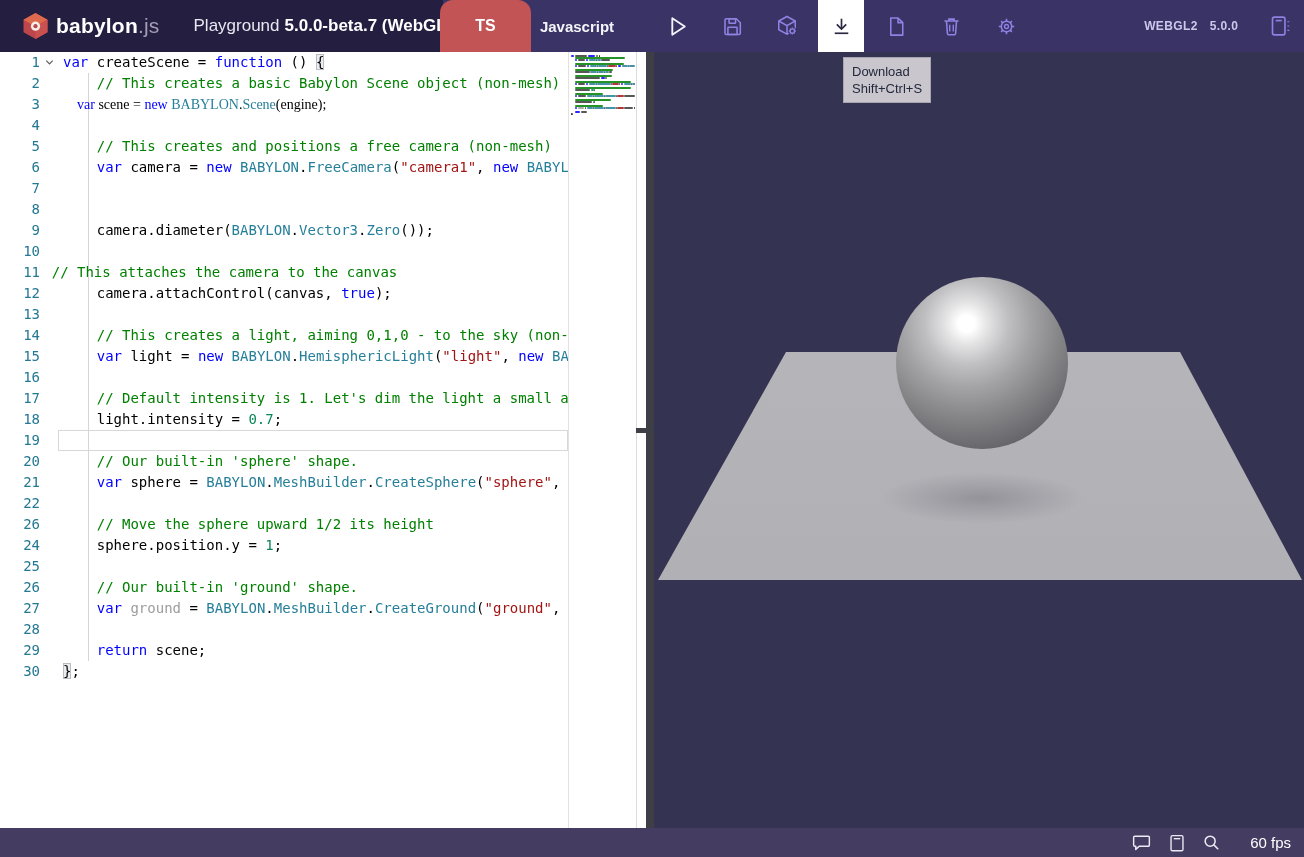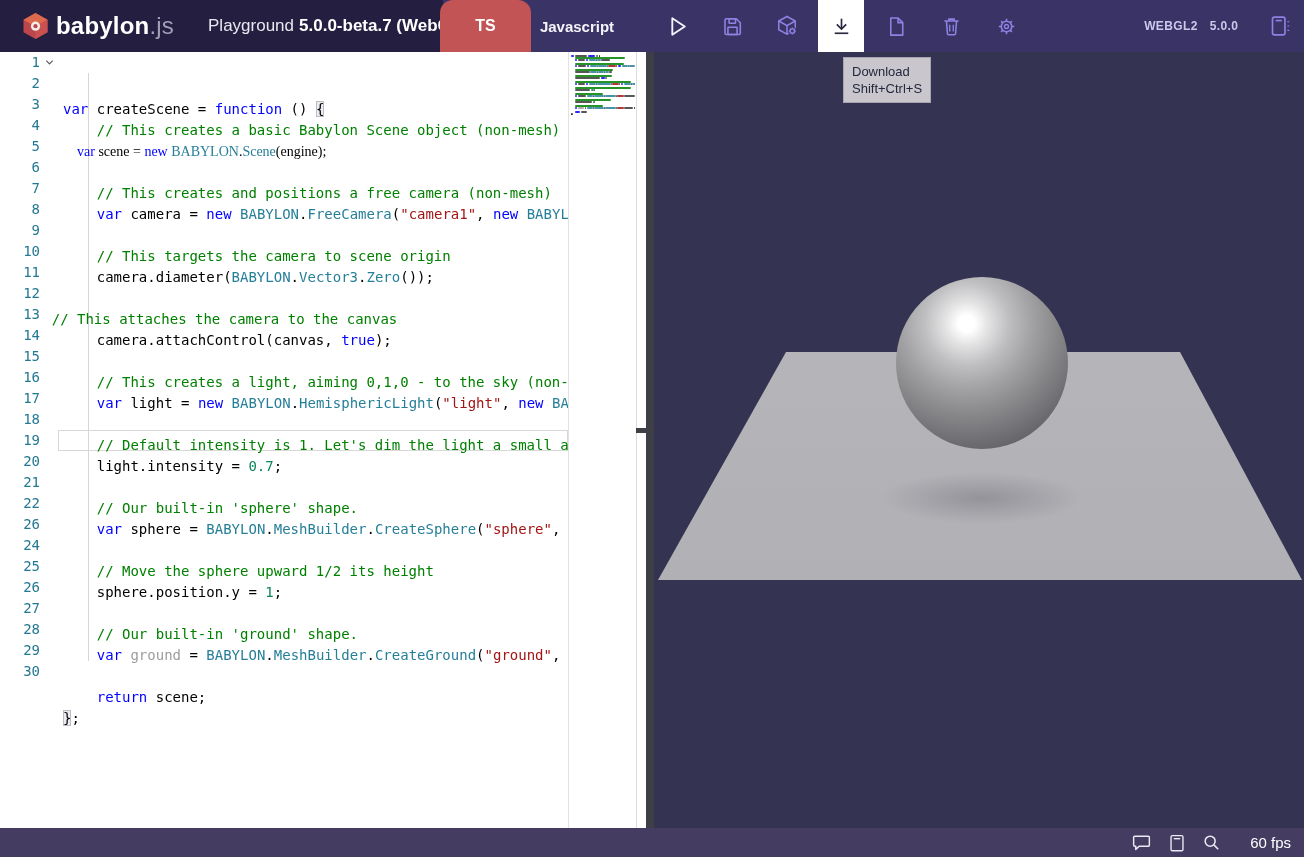--- a/index.html
+++ b/index.html
@@ -3,21 +3,21 @@
 <meta charset="utf-8">
 <style>
   html,body{margin:0;padding:0;width:1304px;height:857px;overflow:hidden;background:#fff;
             font-family:"Liberation Sans",sans-serif;-webkit-font-smoothing:antialiased;}
   *{box-sizing:border-box;}
   
   .header{position:absolute;left:0;top:0;width:1304px;height:52px;background:#3A3366;z-index:20;}
   .header-left{position:absolute;left:0;top:0;width:443px;height:52px;background:#241E41;
                display:flex;align-items:center;}
   .logo{margin-left:22px;width:27px;height:28px;flex:0 0 auto;}
-  .brand{margin-left:7px;font-size:24px;color:#fff;font-weight:bold;letter-spacing:.2px;}
+  .brand{margin-left:7px;font-size:21px;color:#fff;font-weight:bold;letter-spacing:.2px;}
   .brand .js{font-weight:300;color:#A49DB6;}
   .apptitle{margin-left:34px;font-size:17px;color:#E9E7F0;font-weight:400;white-space:nowrap;}
   .apptitle b{color:#fff;font-weight:bold;margin-left:5px;}
   .ts-btn{position:absolute;left:440px;top:0;width:91px;height:52px;background:#C25456;
           border:none;border-radius:13px 13px 0 0;color:#fff;font-weight:bold;font-size:16px;
           font-family:"Liberation Sans",sans-serif;cursor:pointer;}
   .lang-label{position:absolute;left:508px;top:0;width:138px;height:52px;display:flex;
               align-items:center;justify-content:center;color:#F4F3F8;font-size:15px;font-weight:600;}
   .tool-btn{position:absolute;top:0;width:46px;height:52px;display:flex;align-items:center;
             justify-content:center;background:transparent;border:none;cursor:pointer;padding:0;}
@@ -25,21 +25,21 @@
   .engine-text{position:absolute;top:0;height:52px;display:flex;align-items:center;justify-content:center;
                color:#CCC8EC;font-size:12px;font-weight:bold;letter-spacing:.4px;}
   
   .tooltip{position:absolute;left:843px;top:57px;background:#C9C7CD;border:1px solid #A7A5AD;
            color:#23283C;font-size:13px;line-height:17px;padding:5px 8px;z-index:40;white-space:nowrap;}
   
   .editor{position:absolute;left:0;top:52px;width:646px;height:776px;background:#fff;overflow:hidden;}
   .gut-num{position:absolute;left:0;width:40px;height:21px;text-align:right;color:#237893;
            font:14px/21px "DejaVu Sans Mono",monospace;}
   .code-row{position:absolute;left:0;width:568px;height:21px;overflow:hidden;white-space:pre;
-            padding-left:63px;font:14px/21px "DejaVu Sans Mono",monospace;color:#000;margin-top:47px;}
+            padding-left:63px;font:14px/21px "DejaVu Sans Mono",monospace;color:#000;}
   .tok-k{color:#0000FF}.tok-c{color:#008000}.tok-s{color:#A31515}.tok-n{color:#098658}
   .tok-t{color:#267F99}.tok-p{color:#000}.tok-u{color:#9D9D9D}
   .tok-bm{background:#EAECEF;box-shadow:inset 0 0 0 1px #B9BCC2;}
   .indent-guide{position:absolute;left:88px;top:21px;width:1px;height:588px;background:#D6D6D6;}
   .current-line{position:absolute;left:58px;width:510px;height:21px;border:1px solid #D8D8D8;}
   .fold-chevron{position:absolute;left:44px;top:5px;}
   .vline{position:absolute;top:0;width:1px;height:776px;background:#E2E2E2;}
   .minimap{position:absolute;left:569px;top:0;width:66px;height:776px;overflow:hidden;}
   .mini-seg{position:absolute;height:1.6px;border-radius:1px;opacity:.85;}
   
@@ -186,21 +186,21 @@
       <div class="gut-num" style="top: 609px;">30</div>
     </div>
   <div id="code-layer">
       <div class="code-row" style="top: 0px;"><span class="tok-k">var</span><span class="tok-p"> createScene = </span><span class="tok-k">function</span><span class="tok-p"> () </span><span class="tok-bm">{</span></div>
       <div class="code-row" style="top: 21px;"><span class="tok-p">    </span><span class="tok-c">// This creates a basic Babylon Scene object (non-mesh)</span></div>
       <div class="code-row" style="top: 42px; font-family: Liberation Serif, serif;"><span class="tok-p">    </span><span class="tok-k">var</span><span class="tok-p"> scene = </span><span class="tok-k">new</span><span class="tok-p"> </span><span class="tok-t">BABYLON</span><span class="tok-p">.</span><span class="tok-t">Scene</span><span class="tok-p">(engine);</span></div>
       <div class="code-row" style="top: 63px;"></div>
       <div class="code-row" style="top: 84px;"><span class="tok-p">    </span><span class="tok-c">// This creates and positions a free camera (non-mesh)</span></div>
       <div class="code-row" style="top: 105px;"><span class="tok-p">    </span><span class="tok-k">var</span><span class="tok-p"> camera = </span><span class="tok-k">new</span><span class="tok-p"> </span><span class="tok-t">BABYLON</span><span class="tok-p">.</span><span class="tok-t">FreeCamera</span><span class="tok-p">(</span><span class="tok-s">"camera1"</span><span class="tok-p">, </span><span class="tok-k">new</span><span class="tok-p"> </span><span class="tok-t">BABYLON</span></div>
       <div class="code-row" style="top: 126px;"></div>
-      <div class="code-row" style="top: 147px;"><span class="tok-p">    </span><span class="tok-c">// This targets the camera to scene origin</span></div>
+      <div class="code-row" style="top: 147px;"><span class="tok-p">    </span></div>
       <div class="code-row" style="top: 168px;"><span class="tok-p">    camera.diameter(</span><span class="tok-t">BABYLON</span><span class="tok-p">.</span><span class="tok-t">Vector3</span><span class="tok-p">.</span><span class="tok-t">Zero</span><span class="tok-p">());</span></div>
       <div class="code-row" style="top: 189px;"></div>
       <div class="code-row" style="top: 210px; padding-left: 18px;"><span class="tok-p">    </span><span class="tok-c">// This attaches the camera to the canvas</span></div>
       <div class="code-row" style="top: 231px;"><span class="tok-p">    camera.attachControl(canvas, </span><span class="tok-k">true</span><span class="tok-p">);</span></div>
       <div class="code-row" style="top: 252px;"></div>
       <div class="code-row" style="top: 273px;"><span class="tok-p">    </span><span class="tok-c">// This creates a light, aiming 0,1,0 - to the sky (non-mesh)</span></div>
       <div class="code-row" style="top: 294px;"><span class="tok-p">    </span><span class="tok-k">var</span><span class="tok-p"> light = </span><span class="tok-k">new</span><span class="tok-p"> </span><span class="tok-t">BABYLON</span><span class="tok-p">.</span><span class="tok-t">HemisphericLight</span><span class="tok-p">(</span><span class="tok-s">"light"</span><span class="tok-p">, </span><span class="tok-k">new</span><span class="tok-p"> </span><span class="tok-t">BABYLON</span></div>
       <div class="code-row" style="top: 315px;"></div>
       <div class="code-row" style="top: 336px;"><span class="tok-p">    </span><span class="tok-c">// Default intensity is 1. Let's dim the light a small amount</span></div>
       <div class="code-row" style="top: 357px;"><span class="tok-p">    light.intensity = </span><span class="tok-n">0.7</span><span class="tok-p">;</span></div>

